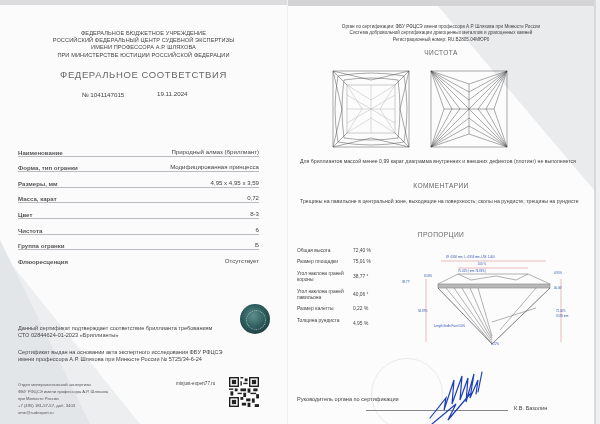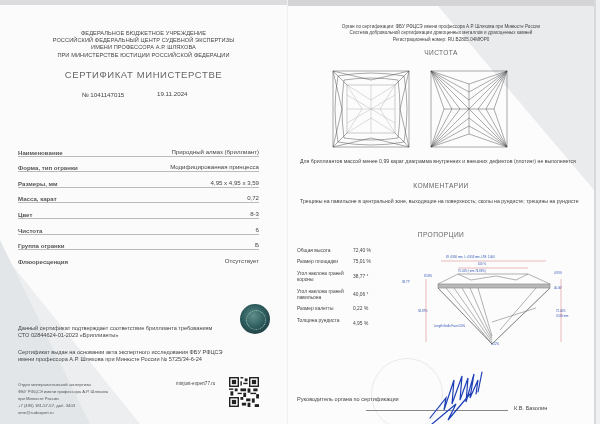--- a/index.html
+++ b/index.html
@@ -50,21 +50,21 @@
     <polygon points="0,240 90,424 0,424" fill="#e3e6e8"></polygon>
   </svg>
 
   <div class="org">
     <div>ФЕДЕРАЛЬНОЕ БЮДЖЕТНОЕ УЧРЕЖДЕНИЕ</div>
     <div>РОССИЙСКИЙ ФЕДЕРАЛЬНЫЙ ЦЕНТР СУДЕБНОЙ ЭКСПЕРТИЗЫ</div>
     <div>ИМЕНИ ПРОФЕССОРА А.Р. ШЛЯХОВА</div>
     <div>ПРИ МИНИСТЕРСТВЕ ЮСТИЦИИ РОССИЙСКОЙ ФЕДЕРАЦИИ</div>
   </div>
 
-  <div class="cert-title">СЕРТИФИКАТ МИНИСТЕРСТВЕ</div>
+  <div class="cert-title">ФЕДЕРАЛЬНОЕ СООТВЕТСТВИЯ</div>
   <div class="cert-no">№ 1041147015</div>
   <div class="cert-date">19.11.2024</div>
 
   <div class="props">
     <div class="prop-row">
       <span class="prop-label">Наименование</span>
       <span class="prop-value">Природный алмаз (бриллиант)</span>
     </div>
     <div class="prop-row">
       <span class="prop-label">Форма, тип огранки</span>

